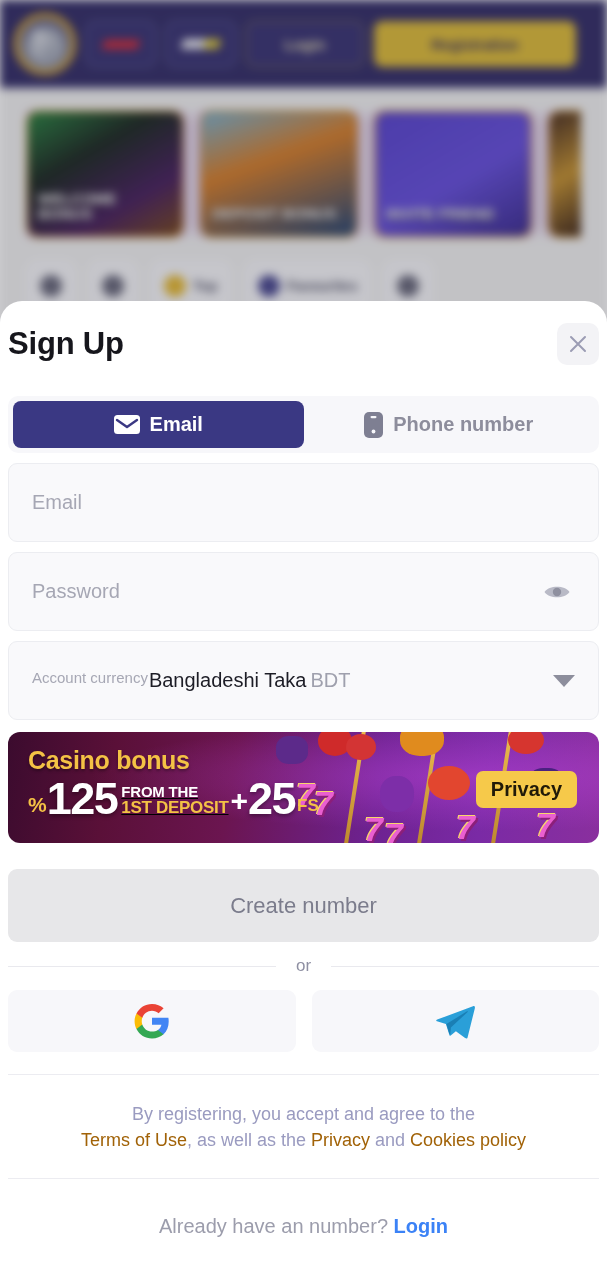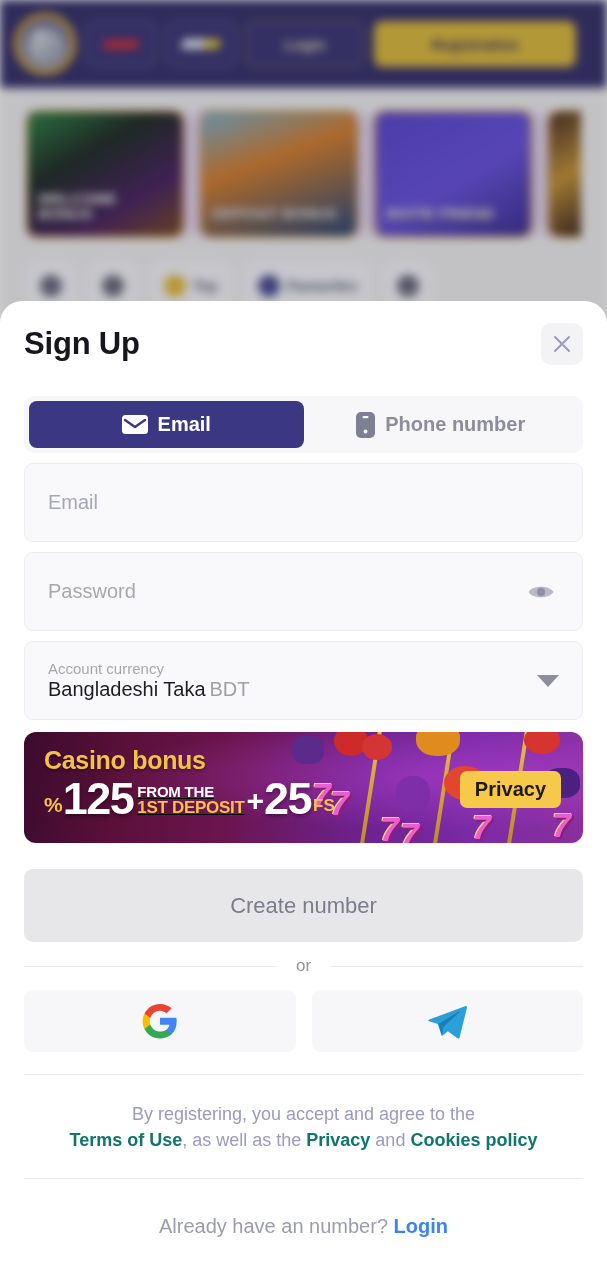--- a/index.html
+++ b/index.html
@@ -112,21 +112,21 @@
     background: rgba(80,80,90,.28);
   }
 
   
   .sheet {
     position: absolute;
     left: 0; right: 0; bottom: 0;
     top: 301px;
     background: #ffffff;
     border-radius: 22px 22px 0 0;
-    padding: 0 24px;
+    padding: 0 8px;
     display: flex; flex-direction: column;
   }
 
   .sheet-head {
     display: flex; align-items: center; justify-content: space-between;
     padding-top: 22px;
   }
   .sheet-title {
     font-size: 31px; font-weight: 700; color: #16161c;
     letter-spacing: -.2px;
@@ -186,21 +186,21 @@
   .select-field {
     margin-top: 10px;
     height: 79px;
     background: #f9f9fb;
     border: 1px solid #ecedf1;
     border-radius: 9px;
     display: flex; align-items: center; justify-content: space-between;
     padding: 0 23px;
     cursor: pointer;
   }
-  .select-left { display: flex; flex-direction: column; gap: 1px; }
+  .select-left { display: flex; gap: 1px; }
   .select-label { font-size: 15px; color: #a6a7b4; }
   .select-value { font-size: 20px; color: #1d1d26; }
   .select-value .code { color: #9fa0ad; margin-left: 4px; }
   .caret {
     width: 0; height: 0;
     border-left: 11px solid transparent;
     border-right: 11px solid transparent;
     border-top: 12px solid #8d8e9c;
   }
 
@@ -301,21 +301,21 @@
     cursor: pointer;
   }
 
   .divider { height: 1px; background: #ececf1; }
   .legal {
     padding: 27px 0 25px;
     text-align: center;
     font-size: 18px; line-height: 1.42;
     color: #9a9bc0;
   }
-  .legal a { color: #0f766e; text-decoration: none; cursor: pointer; font-weight: bold; }
+  .legal a { color: #a16207; text-decoration: none; cursor: pointer; }
 
   .bottom-row {
     padding: 36px 0 0;
     text-align: center;
     font-size: 20px; color: #9c9dac;
   }
   .bottom-row a { color: #3b82f6; text-decoration: none; font-weight: 600; cursor: pointer; text-align: right; }
 </style>
 </head>
 <body>

